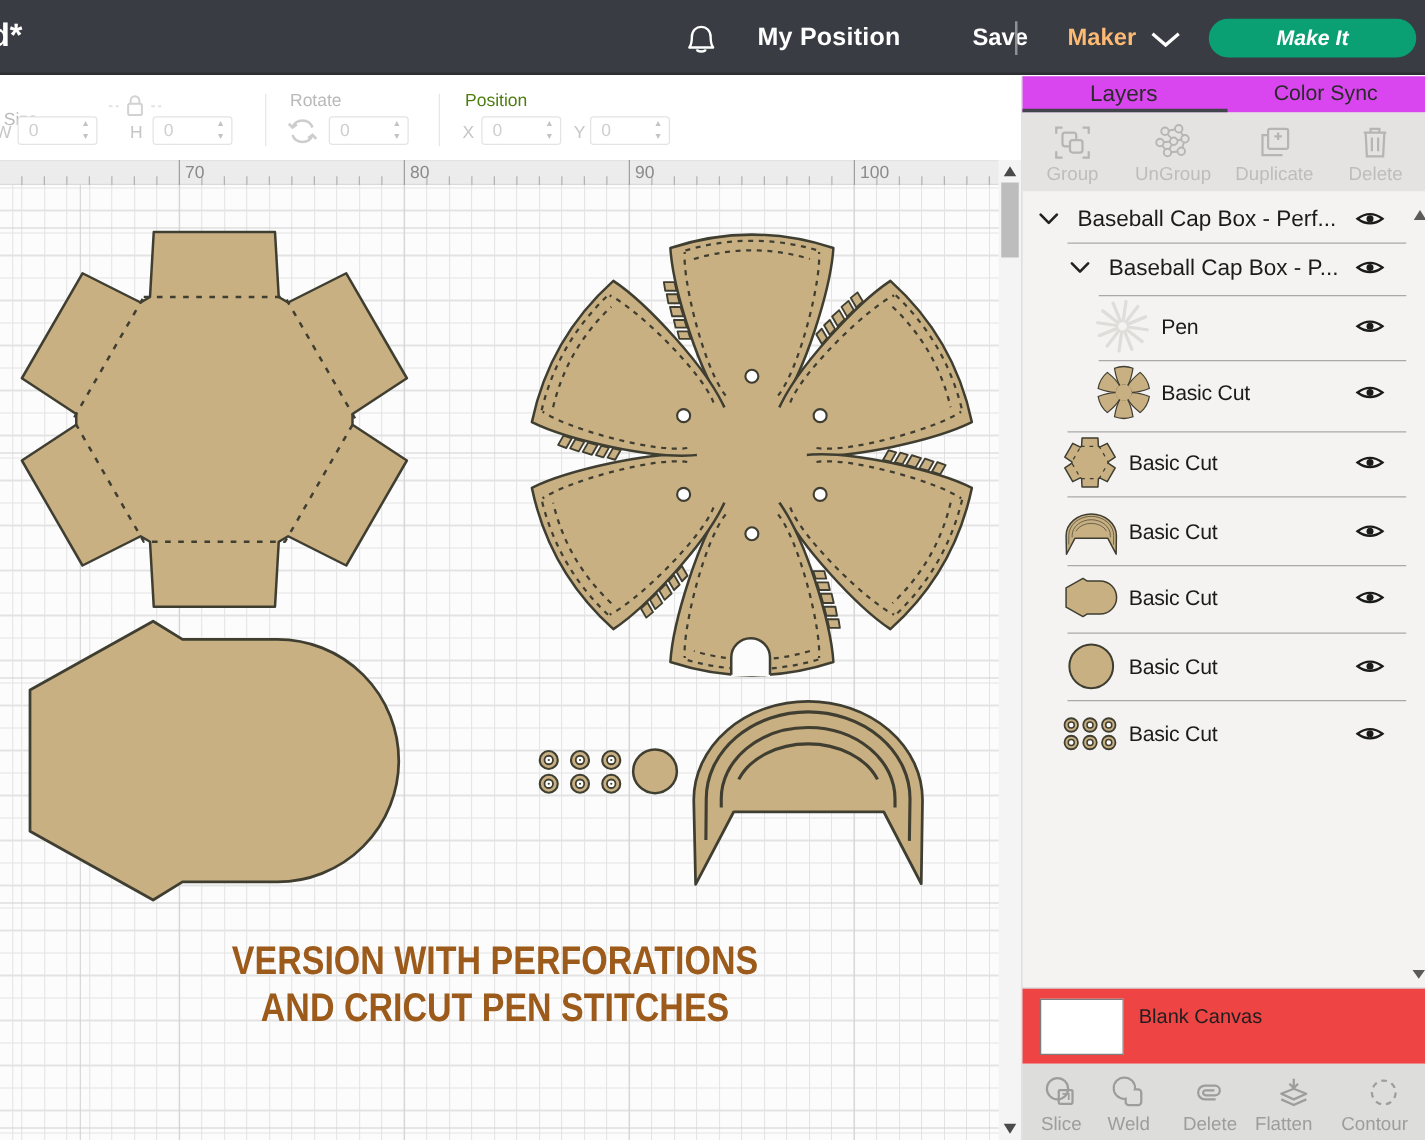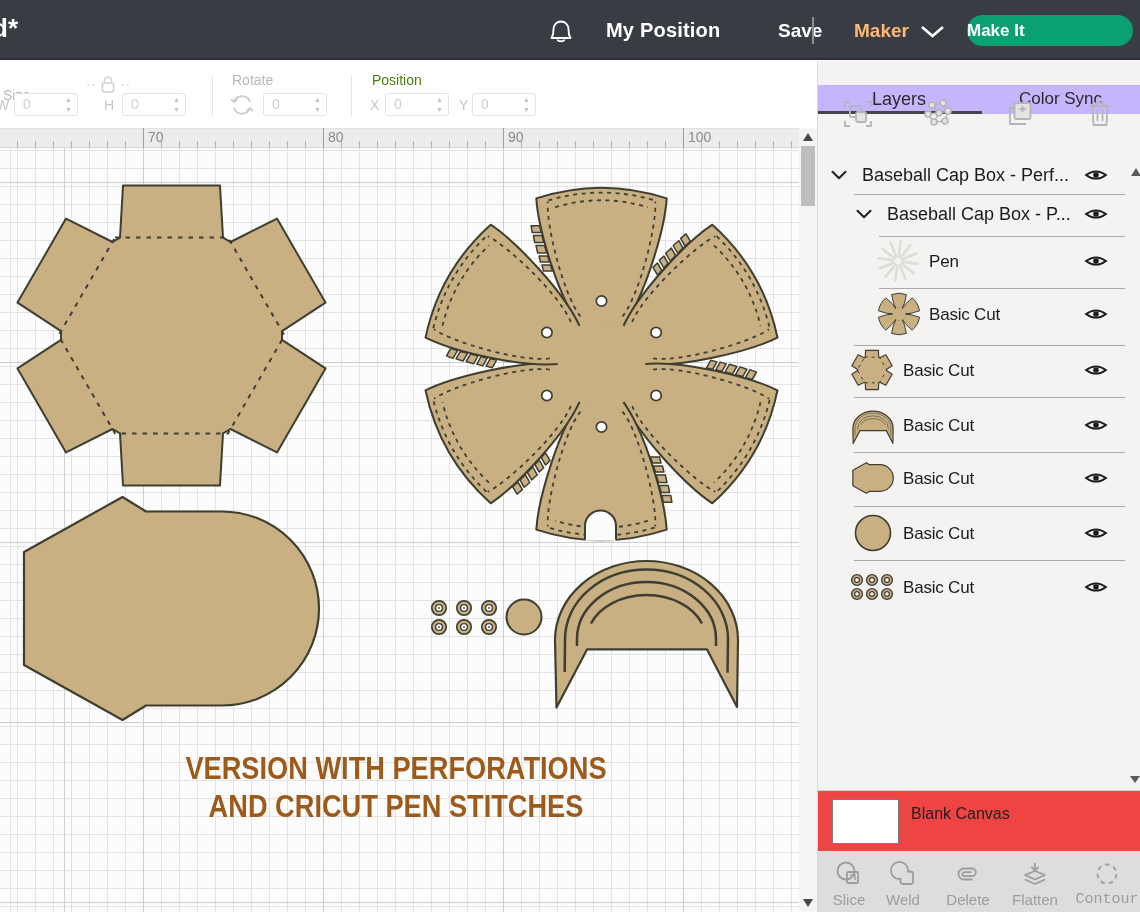--- a/index.html
+++ b/index.html
@@ -12,21 +12,21 @@
   <svg width="30" height="32" viewBox="-15 -16 30 32" style="position:absolute;left:546px;top:15px;">
       <path d="M -6,7 L -9.5,7 C -7.5,4 -7.5,0.5 -7.5,-1.5 C -7.5,-6.5 -4,-9.5 0,-9.5 C 4,-9.5 7.5,-6.5 7.5,-1.5 C 7.5,0.5 7.5,4 9.5,7 L 6,7 Z M -3.4,8.5 C -3.2,10.8 3.2,10.8 3.4,8.5" fill="none" stroke="#fff" stroke-width="1.9" stroke-linejoin="round"></path>
     </svg>
   <span class="abs" style="left:606px;top:19px;color:#fff;font-size:20px;font-weight:bold;letter-spacing:0.2px;">My Position</span>
   <span class="abs" style="left:743px;top:20px;color:#fff;font-size:19px;font-weight:bold;margin-left:35px;">Save</span>
   <div class="abs" style="left:812px;top:17px;width:2px;height:27px;background:#8d9094;"></div>
   <span class="abs" style="left:854px;top:20px;color:#fdba74;font-size:19px;font-weight:bold;">Maker</span>
   <svg width="28" height="16" viewBox="0 0 28 16" style="position:absolute;left:919px;top:24px;">
       <path d="M 3,3 L 13.5,12 L 24,3" fill="none" stroke="#fff" stroke-width="2.6"></path>
     </svg>
-  <div class="abs" style="left:967px;top:15px;width:166px;height:31px;background:#0aa073;border-radius:16px;text-align:left;">
+  <div class="abs" style="left:967px;top:15px;width:166px;height:31px;background:#0aa073;border-radius:16px;text-align:center;font-style:italic;">
     <span style="color:#fff;font-size:17px;font-weight:bold;line-height:31px;">Make It</span>
   </div>
 </div>
 
 <div class="abs" style="left:0;top:60px;width:817px;height:68px;background:#fff;">
   <span class="abs" style="left:3px;top:12px;font-size:14px;color:#b9b9b9;margin-top:15px;">Size</span>
   <span class="abs" style="left:-4px;top:37px;font-size:14px;color:#c6c6c6;">W</span>
   <div style="position:absolute;left:14px;top:33px;width:64px;height:23px;border:1px solid #e4e4e4;border-radius:3px;background:#fff;">
       <span style="position:absolute;left:8px;top:2px;font-size:14px;color:#cfcfcf;">0</span>
       <span style="position:absolute;right:5px;top:1px;font-size:7px;color:#c3c3c3;line-height:1.45;">▲<br>▼</span>
@@ -231,24 +231,30 @@
 VERSION WITH PERFORATIONS<br>AND CRICUT PEN STITCHES</div>
 
 <div class="abs" style="left:799px;top:128px;width:18px;height:784px;background:#f4f4f4;"></div>
 <svg class="abs" width="18" height="784" viewBox="0 0 18 784" style="left:799px;top:128px;">
   <path d="M 4,13 L 14,13 L 9,5 Z" fill="#4a4a4a"></path>
   <rect x="2" y="18" width="14" height="60" fill="#bdbdbd"></rect>
   <path d="M 4,771 L 14,771 L 9,779 Z" fill="#4a4a4a"></path>
 </svg>
 
 <div class="abs" style="left:817px;top:61px;width:323px;height:851px;background:#f4f3f2;border-left:1px solid #d9d9d9;">
-  <div class="abs" style="left:0;top:0;width:323px;height:29px;background:#c4b5fd;margin-top:24px;">
+  <div class="abs" style="left:0;top:0;width:323px;height:29px;background:#d946ef;">
     <span class="abs" style="left:0;width:162px;text-align:center;top:4px;font-size:18px;color:#2b2b2b;">Layers</span>
     <span class="abs" style="left:162px;width:161px;text-align:center;top:4px;font-size:17px;color:#2b2b2b;">Color Sync</span>
     <div class="abs" style="left:0;top:26px;width:164px;height:3px;background:#42454a;"></div>
+  </div>
+  <div class="abs" style="left:0;top:29px;width:323px;height:63px;background:#e4e3e2;">
+    <span class="abs" style="left:0px;top:41px;width:80px;text-align:center;font-size:15px;color:#bdbdbd;">Group</span>
+    <span class="abs" style="left:80px;top:41px;width:81px;text-align:center;font-size:15px;color:#bdbdbd;">UnGroup</span>
+    <span class="abs" style="left:161px;top:41px;width:81px;text-align:center;font-size:15px;color:#bdbdbd;">Duplicate</span>
+    <span class="abs" style="left:242px;top:41px;width:81px;text-align:center;font-size:15px;color:#bdbdbd;">Delete</span>
   </div>
   <svg width="323" height="63" viewBox="0 0 323 63" style="position:absolute;left:0;top:29px;">
       <g transform="translate(40,24)" fill="none" stroke="#b5b5b5" stroke-width="1.8">
         <path d="M -13,-7 L -13,-12 L -8,-12 M 8,-12 L 13,-12 L 13,-7 M 13,7 L 13,12 L 8,12 M -8,12 L -13,12 L -13,7"></path>
         <rect x="-8" y="-8" width="11" height="11" rx="2"></rect>
         <rect x="-2" y="-2" width="10" height="10" rx="2" fill="#e4e3e2"></rect>
       </g>
       <g transform="translate(121,24)">
         <line x1="-7" y1="-9" x2="4" y2="-11" stroke="#b5b5b5" stroke-width="1.5"></line>
         <line x1="-7" y1="-9" x2="0" y2="-1" stroke="#b5b5b5" stroke-width="1.5"></line>
@@ -407,16 +413,16 @@
         <g transform="translate(217,23)" fill="none" stroke="#9d9d9d" stroke-width="1.8">
           <path d="M 0,-11 L 0,-4 M -3.5,-7 L 0,-3.5 L 3.5,-7"></path>
           <path d="M -10,1 L 0,-3 L 10,1 L 0,5.5 Z" stroke-linejoin="round"></path>
           <path d="M -10,5.5 L 0,10 L 10,5.5" stroke-linejoin="round"></path>
         </g>
         <circle cx="289" cy="23" r="9.5" fill="none" stroke="#9d9d9d" stroke-width="1.8" stroke-dasharray="4.5 4"></circle>
       </svg>
     <span class="abs" style="left:6px;top:40px;width:50px;text-align:center;font-size:15px;color:#9d9d9d;">Slice</span>
     <span class="abs" style="left:60px;top:40px;width:50px;text-align:center;font-size:15px;color:#9d9d9d;">Weld</span>
     <span class="abs" style="left:122px;top:40px;width:56px;text-align:center;font-size:15px;color:#9d9d9d;">Delete</span>
-    <span class="abs" style="left:186px;top:40px;width:62px;text-align:center;font-size:15px;color:#9d9d9d;">Flatten</span>
-    <span class="abs" style="left:255px;top:40px;width:68px;text-align:center;font-size:15px;color:#9d9d9d;font-family:Liberation Mono, monospace;">Contour</span>
+    <span class="abs" style="left:186px;top:40px;width:62px;font-size:15px;color:#9d9d9d;">Flatten</span>
+    <span class="abs" style="left:255px;top:40px;width:68px;text-align:left;font-size:15px;color:#9d9d9d;">Contour</span>
   </div>
 </div>
 
 </body></html>

